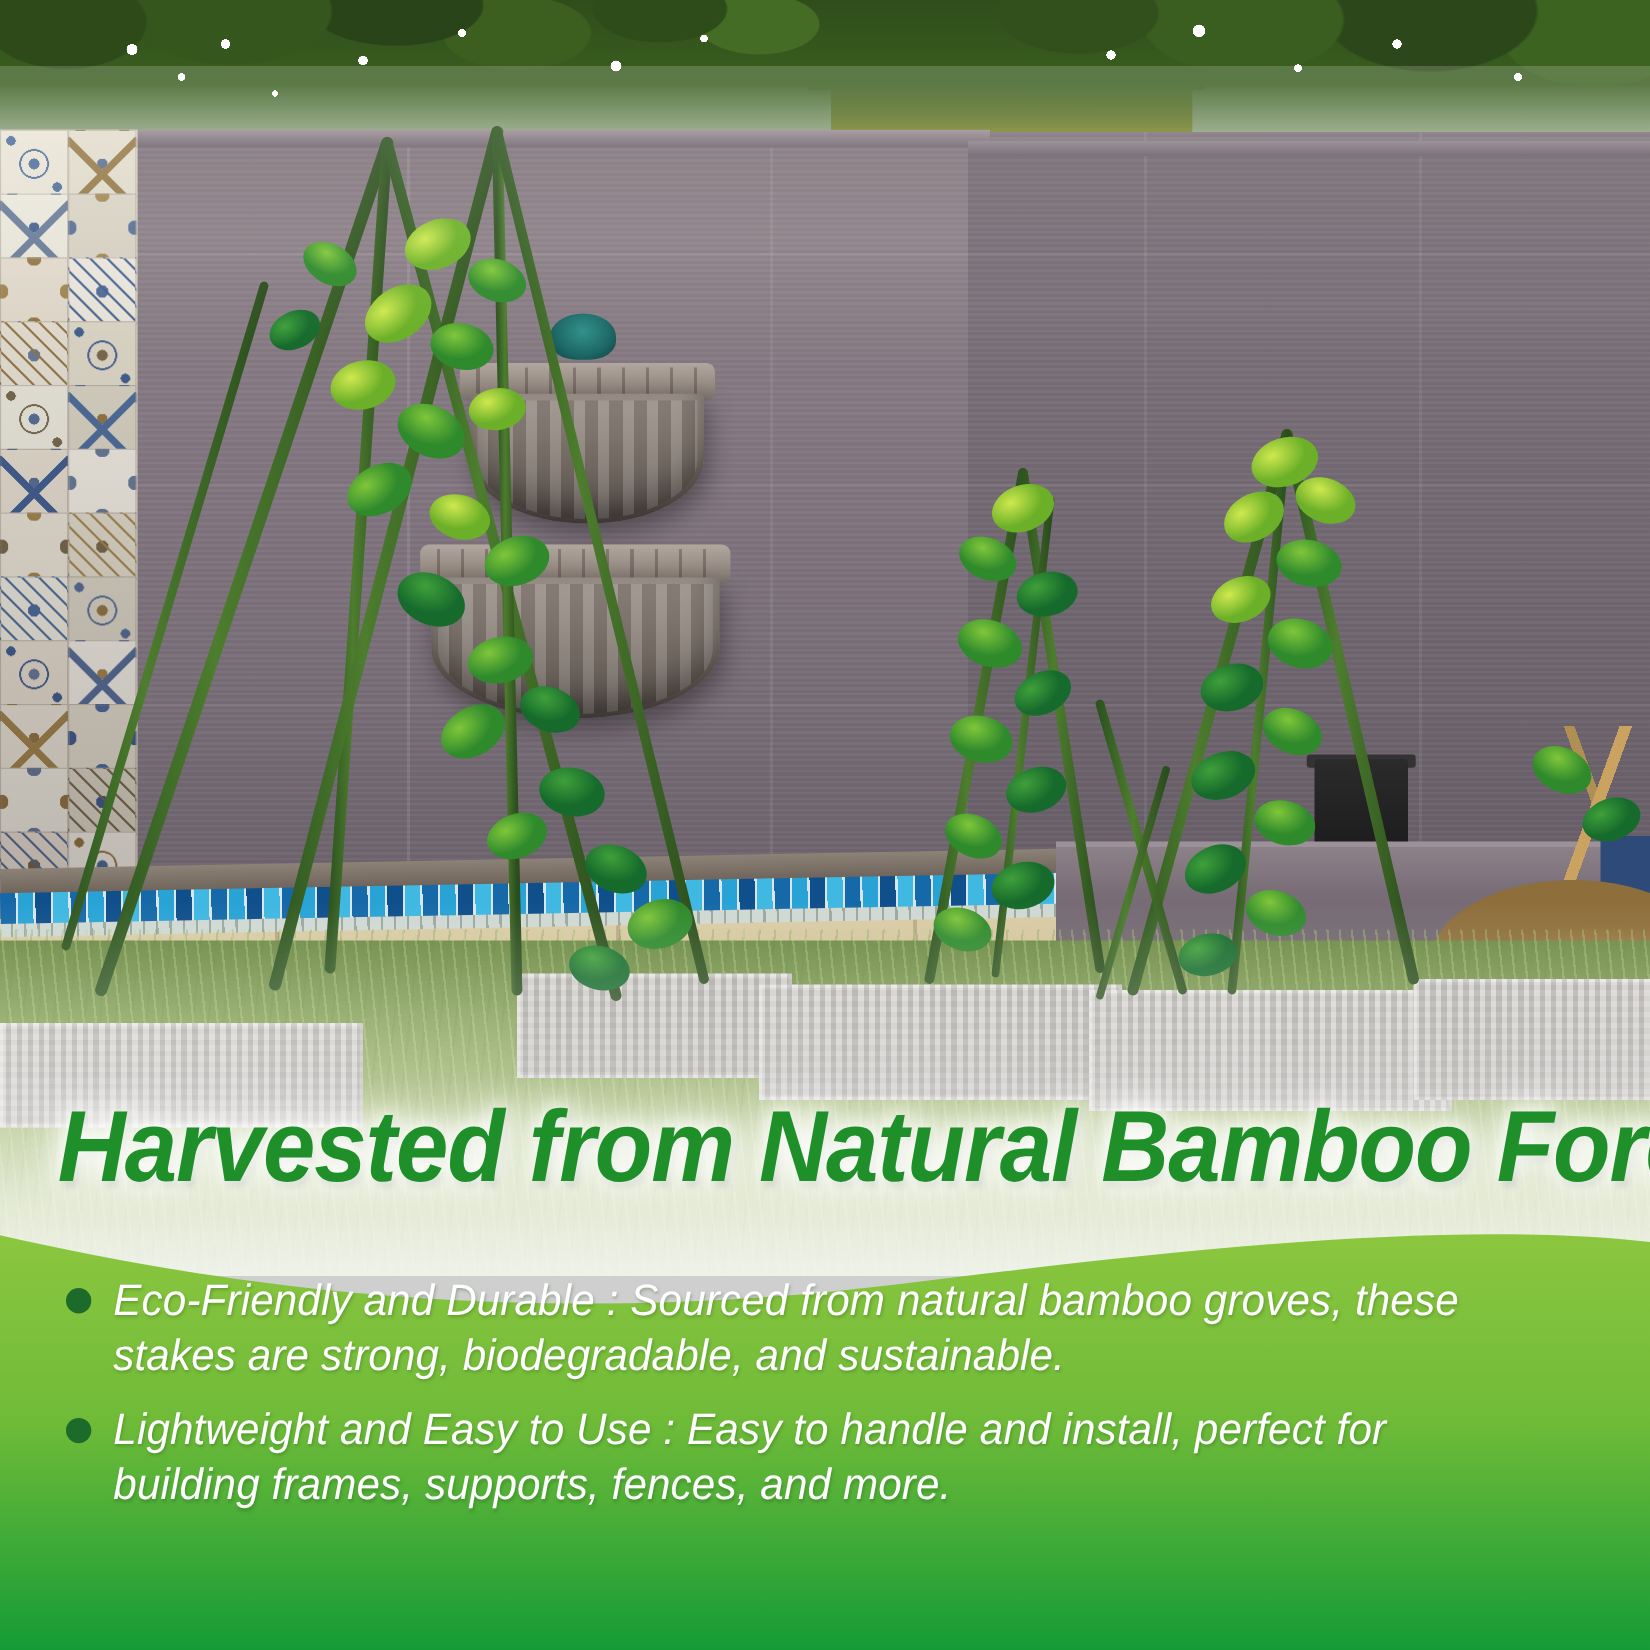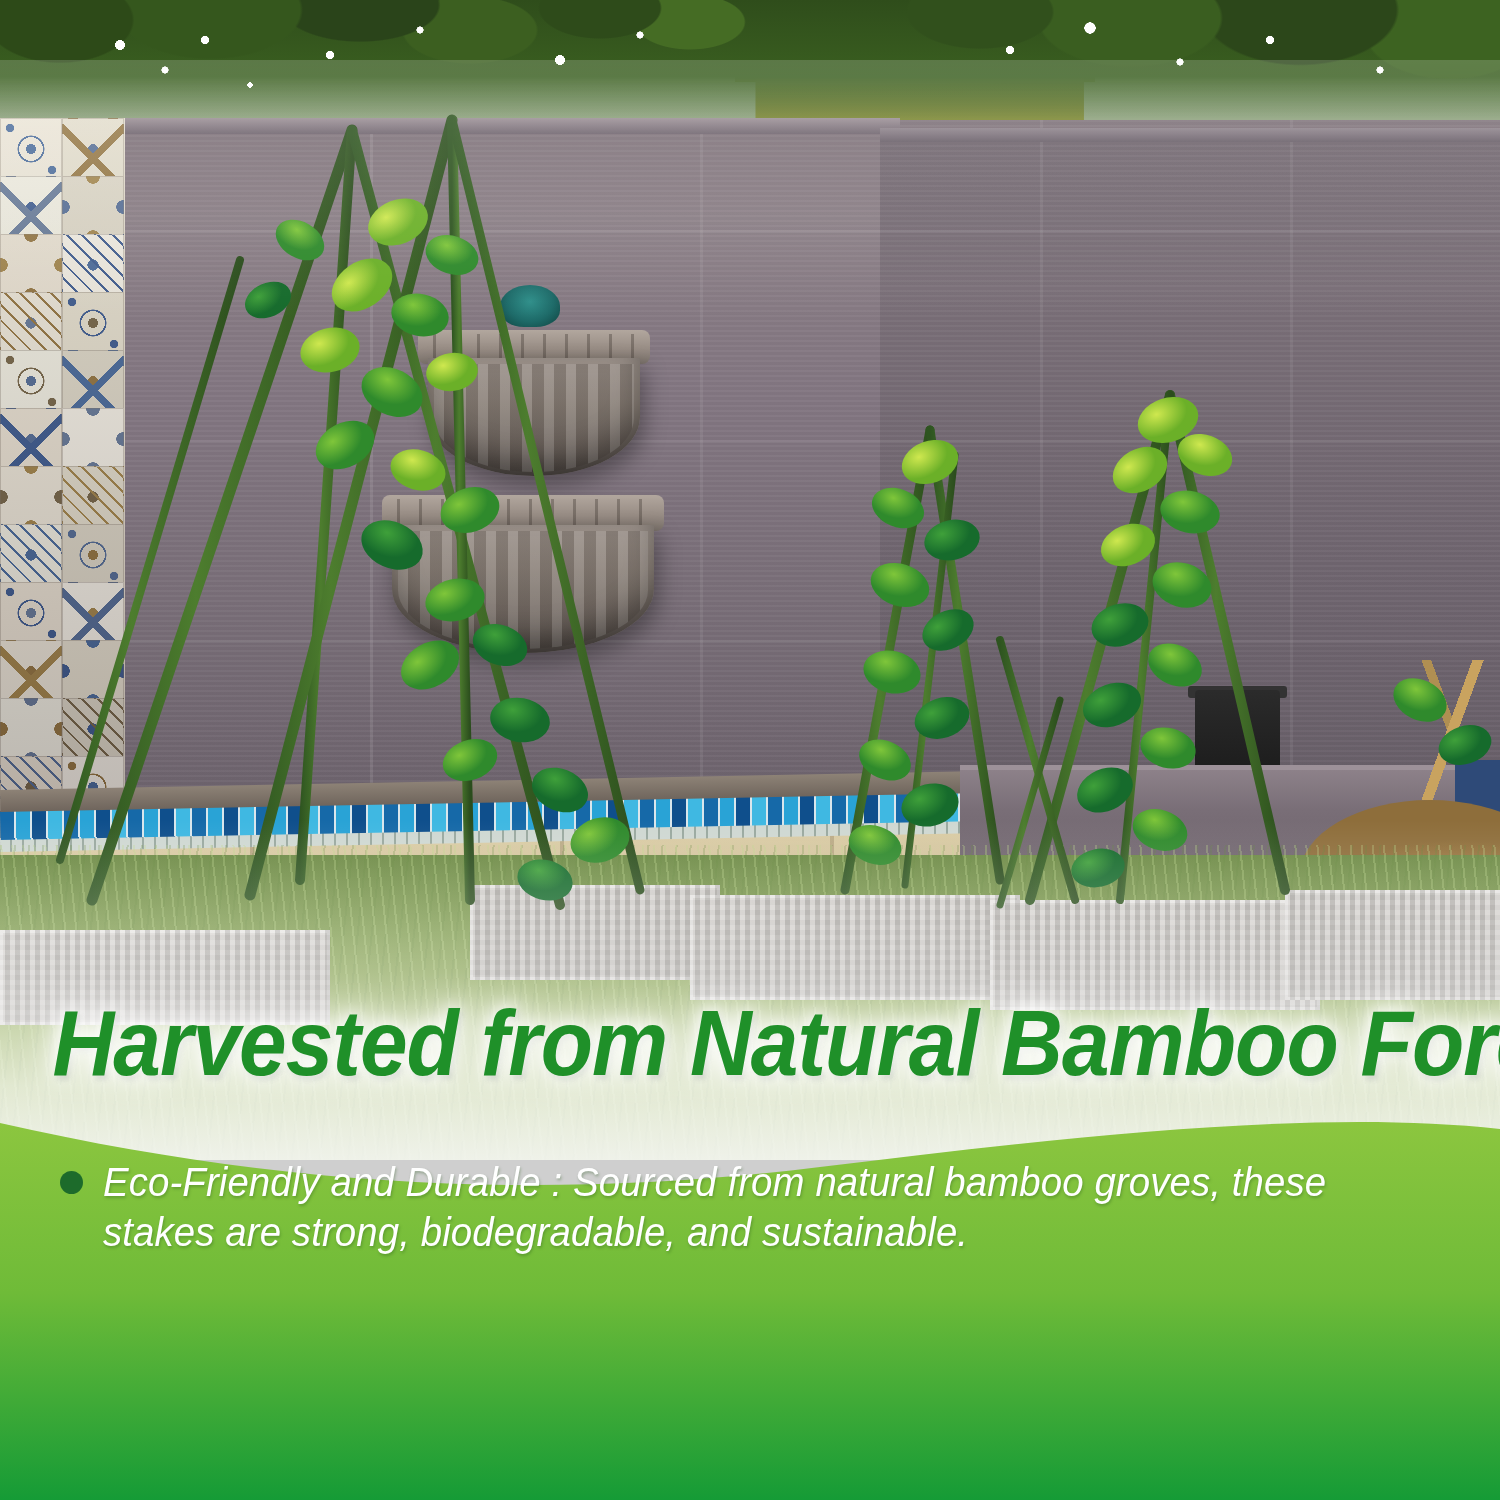--- a/index.html
+++ b/index.html
@@ -372,16 +372,20 @@
         </linearGradient>
       </defs>
       <path d="M0,28 C 300,96 560,104 820,72 C 1080,40 1320,14 1500,34 L1500,405 L0,405 Z" fill="url(#pg)"></path>
     </svg>
 
     <div class="bullets">
       <div class="bullet">
         <span class="dot"></span>
         <span class="btext">Eco-Friendly and Durable : Sourced from natural bamboo groves, these stakes are strong, biodegradable, and sustainable.</span>
       </div>
+      <div class="bullet">
+        <span class="dot"></span>
+        <span class="btext">Lightweight and Easy to Use : Easy to handle and install, perfect for building frames, supports, fences, and more.</span>
+      </div>
     </div>
   </div>
 
 </div>
 
 </body></html>

